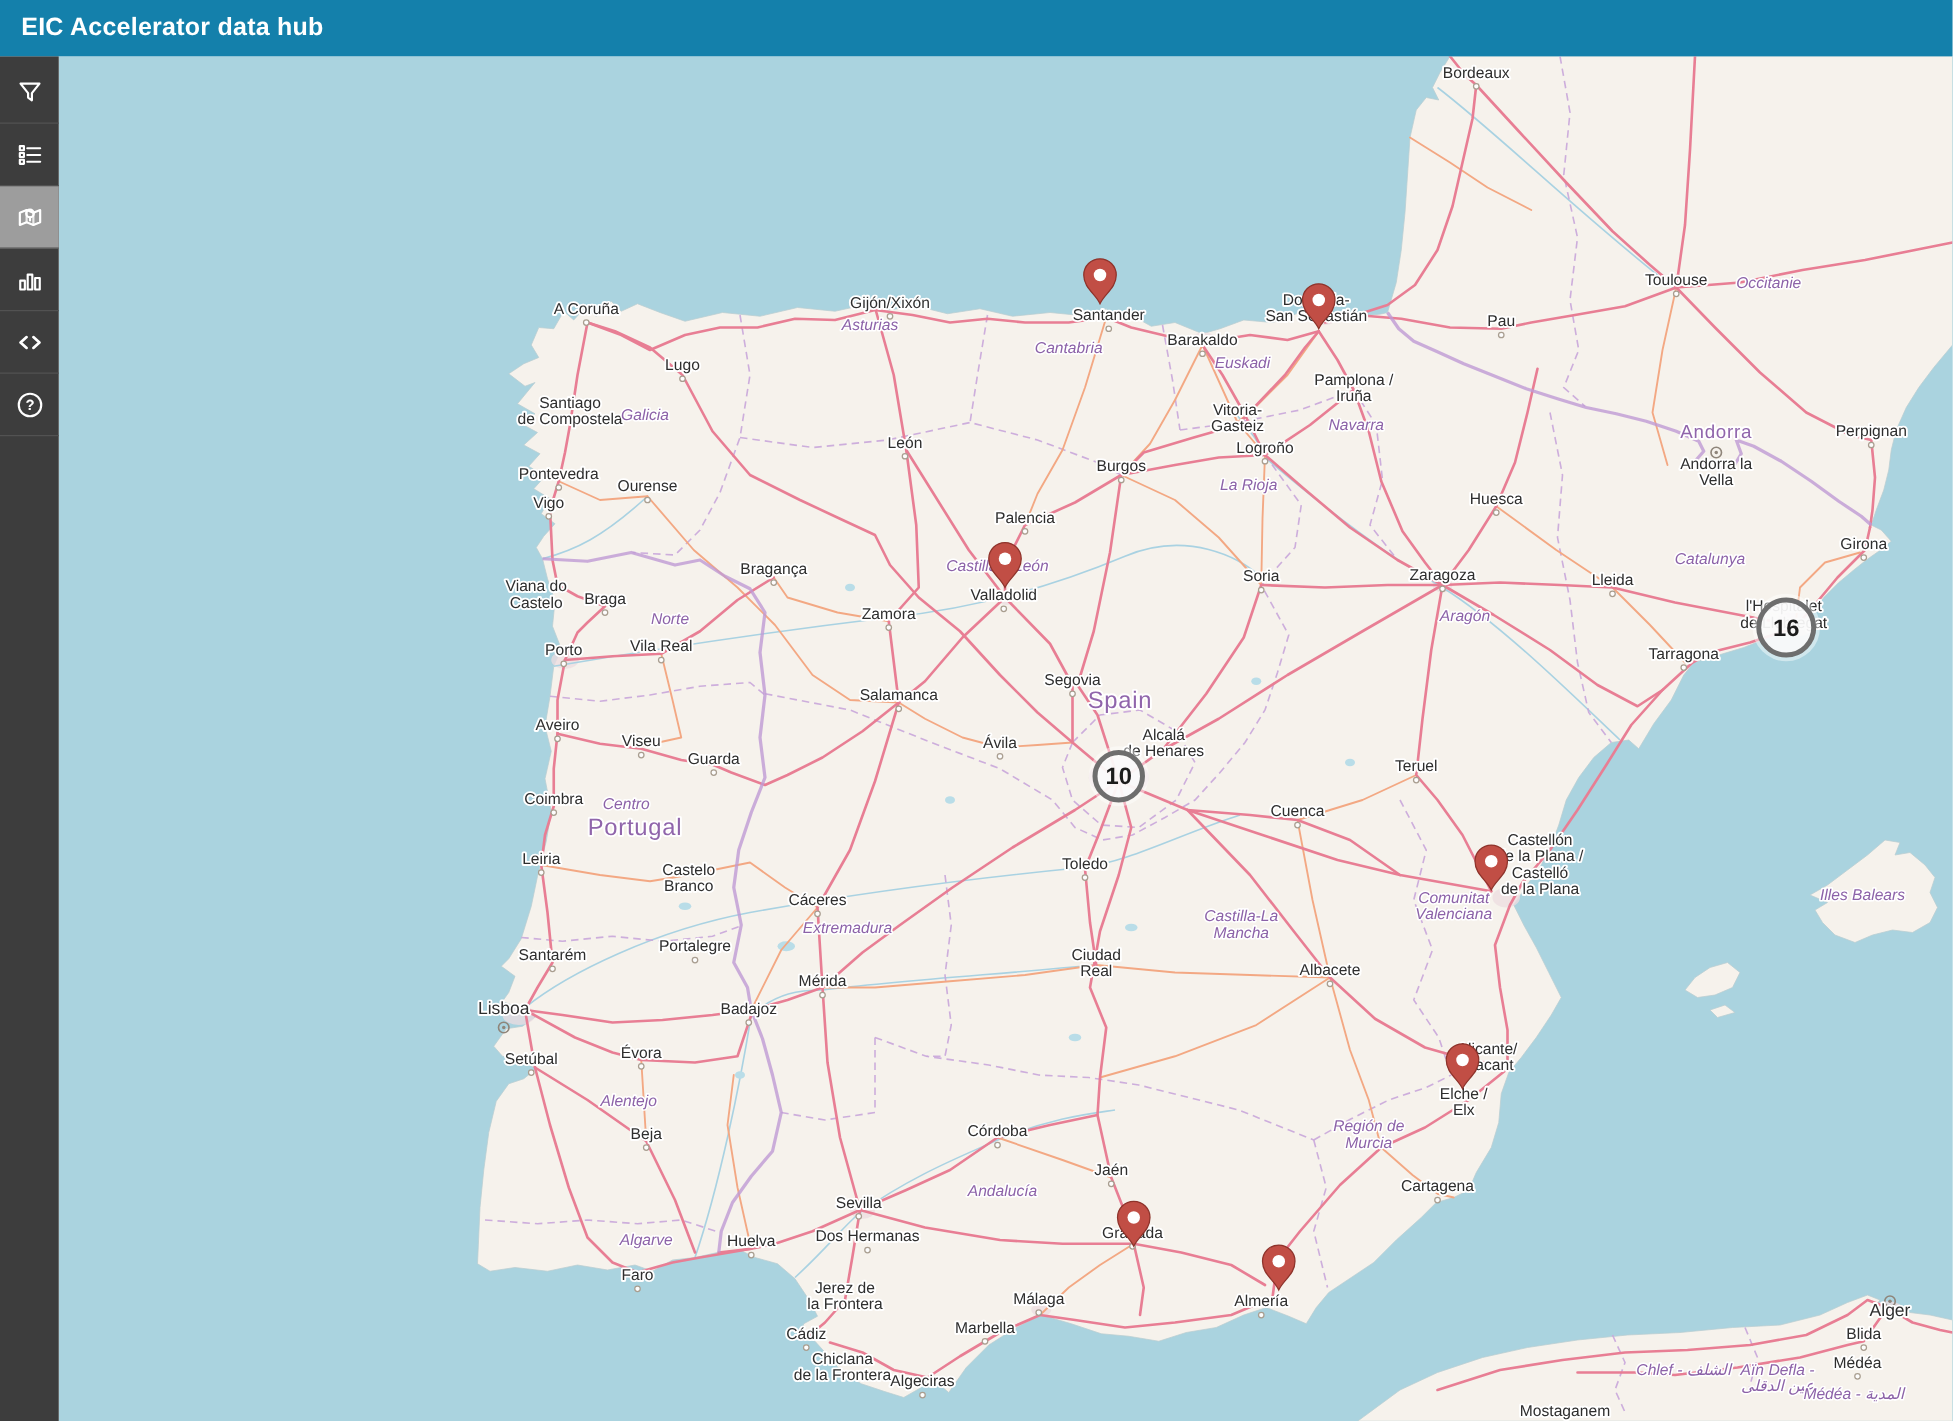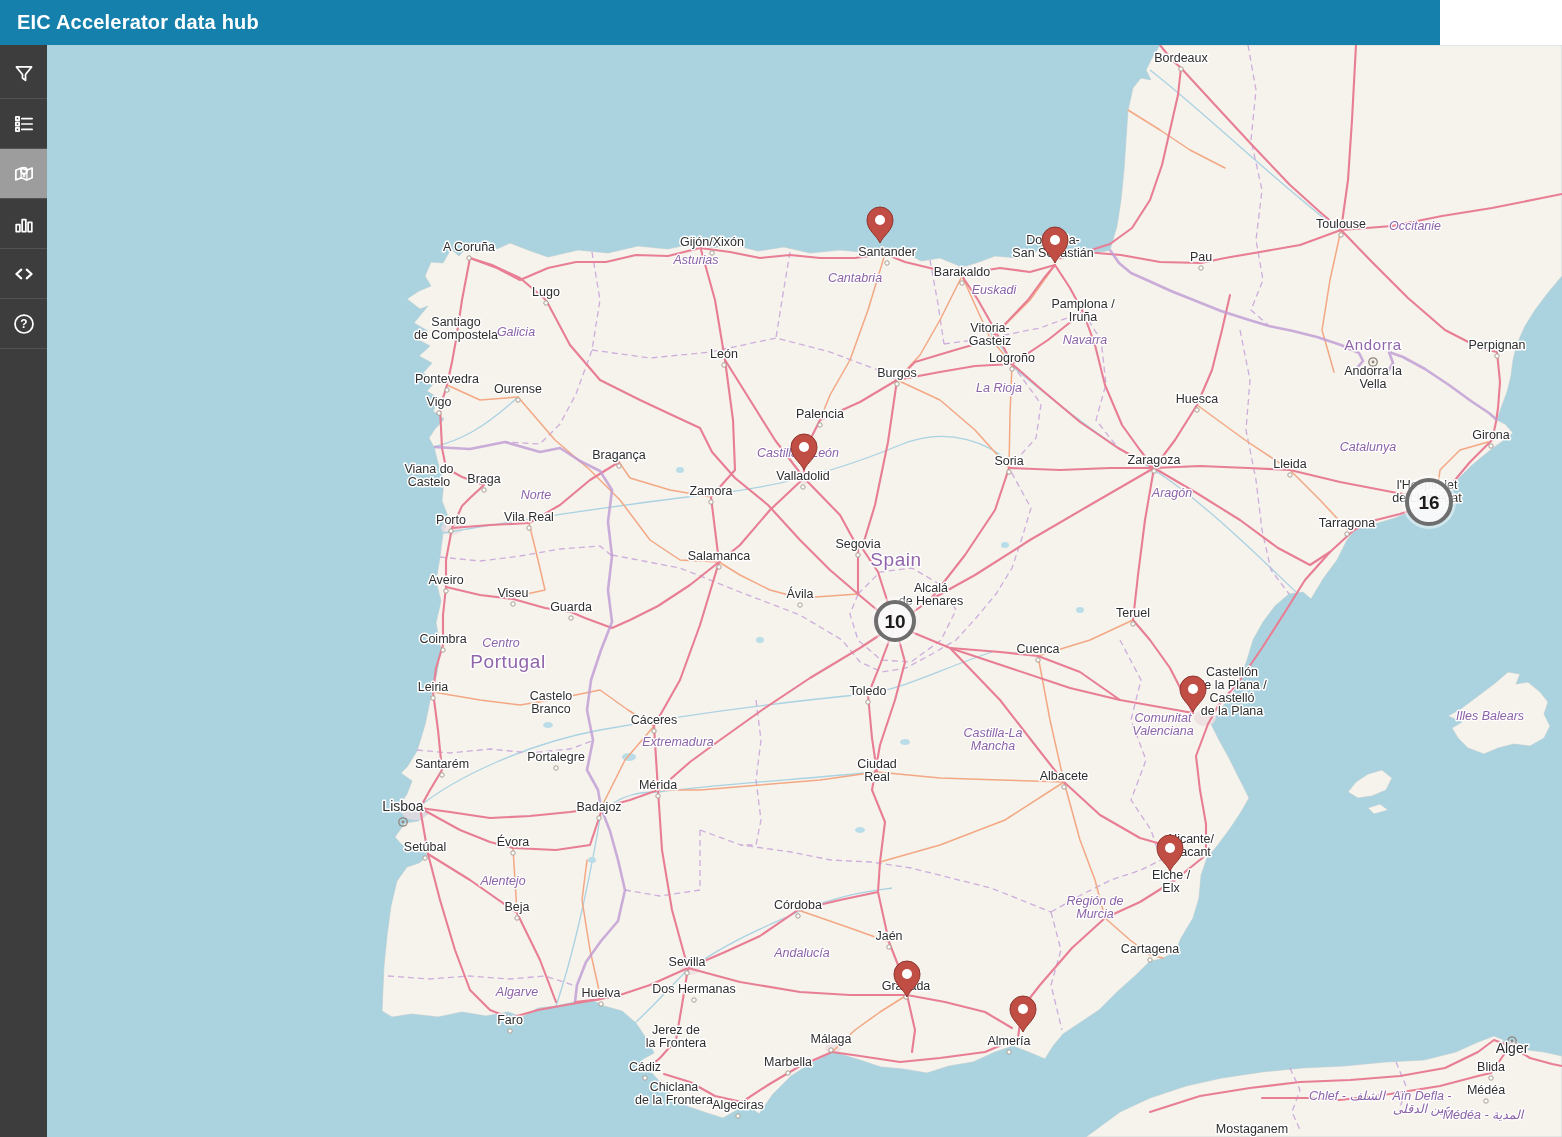--- a/index.html
+++ b/index.html
@@ -1,17 +1,17 @@
 <!DOCTYPE html>
 <html><head>
 <meta charset="utf-8">
 <style>
   html,body{margin:0;padding:0;background:#fff;}
   body{width:1562px;height:1137px;overflow:hidden;position:relative;font-family:"Liberation Sans",sans-serif;}
-  .header{position:absolute;top:0;left:0;width:1440px;height:45px;background:#1480ab;color:#fff;
+  .header{position:absolute;top:0;left:0;width:1562px;height:45px;background:#1480ab;color:#fff;
           display:flex;align-items:center;padding-left:17px;box-sizing:border-box;z-index:30;}
   .header h1{font-size:20px;margin:0;font-weight:bold;letter-spacing:.2px;}
   .sidebar{position:absolute;top:45px;left:0;bottom:0;width:47px;background:#3d3d3d;z-index:20;padding-top:4px;box-sizing:border-box;}
   .sb-btn{width:47px;height:50px;display:flex;align-items:center;justify-content:center;
           background:transparent;border:none;border-bottom:1px solid #525252;cursor:pointer;padding:0;}
   .sb-btn.active{background:#9d9d9d;}
   .sb-btn svg{width:26px;height:26px;stroke:#fff;fill:none;stroke-width:1.6;stroke-linecap:round;stroke-linejoin:round;}
   .map{position:absolute;top:45px;left:47px;width:1515px;height:1092px;background:#aad3df;overflow:hidden;}
   .map svg{display:block;}
   .land{fill:#f6f2ec;stroke:#b9cdd2;stroke-width:.6;}

